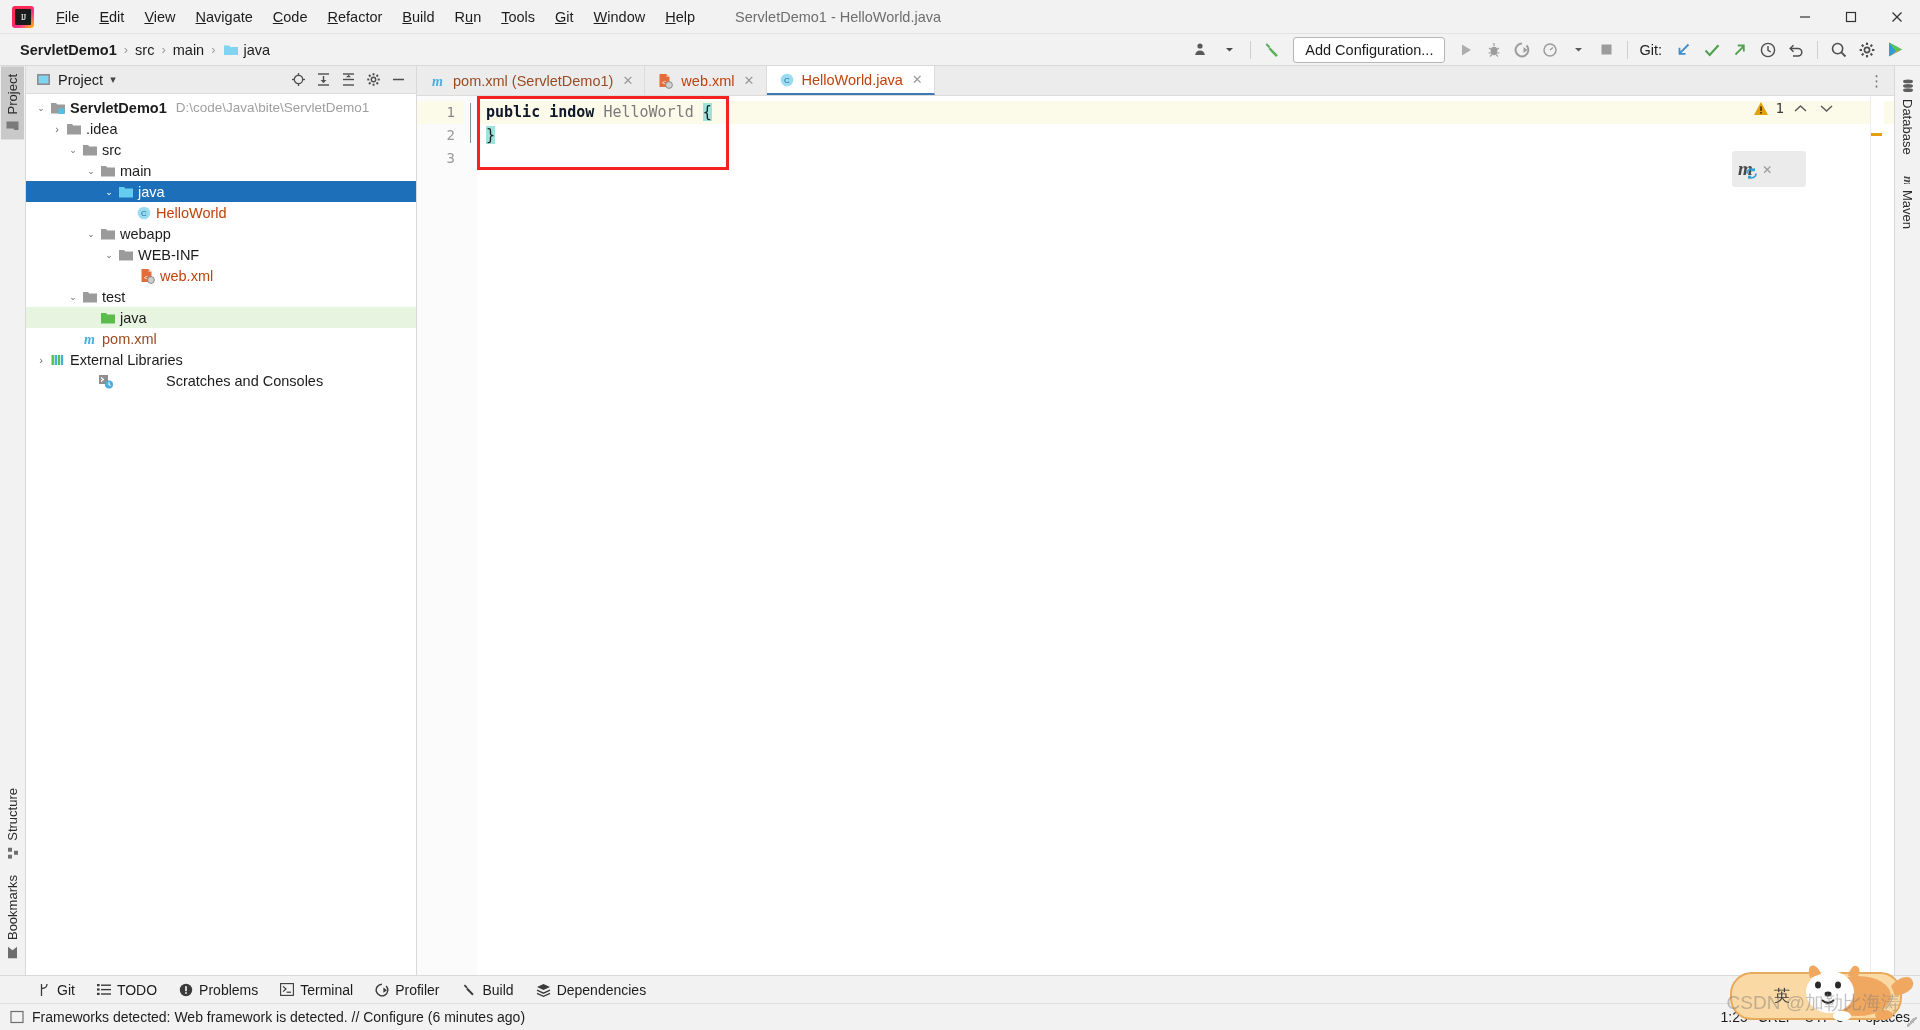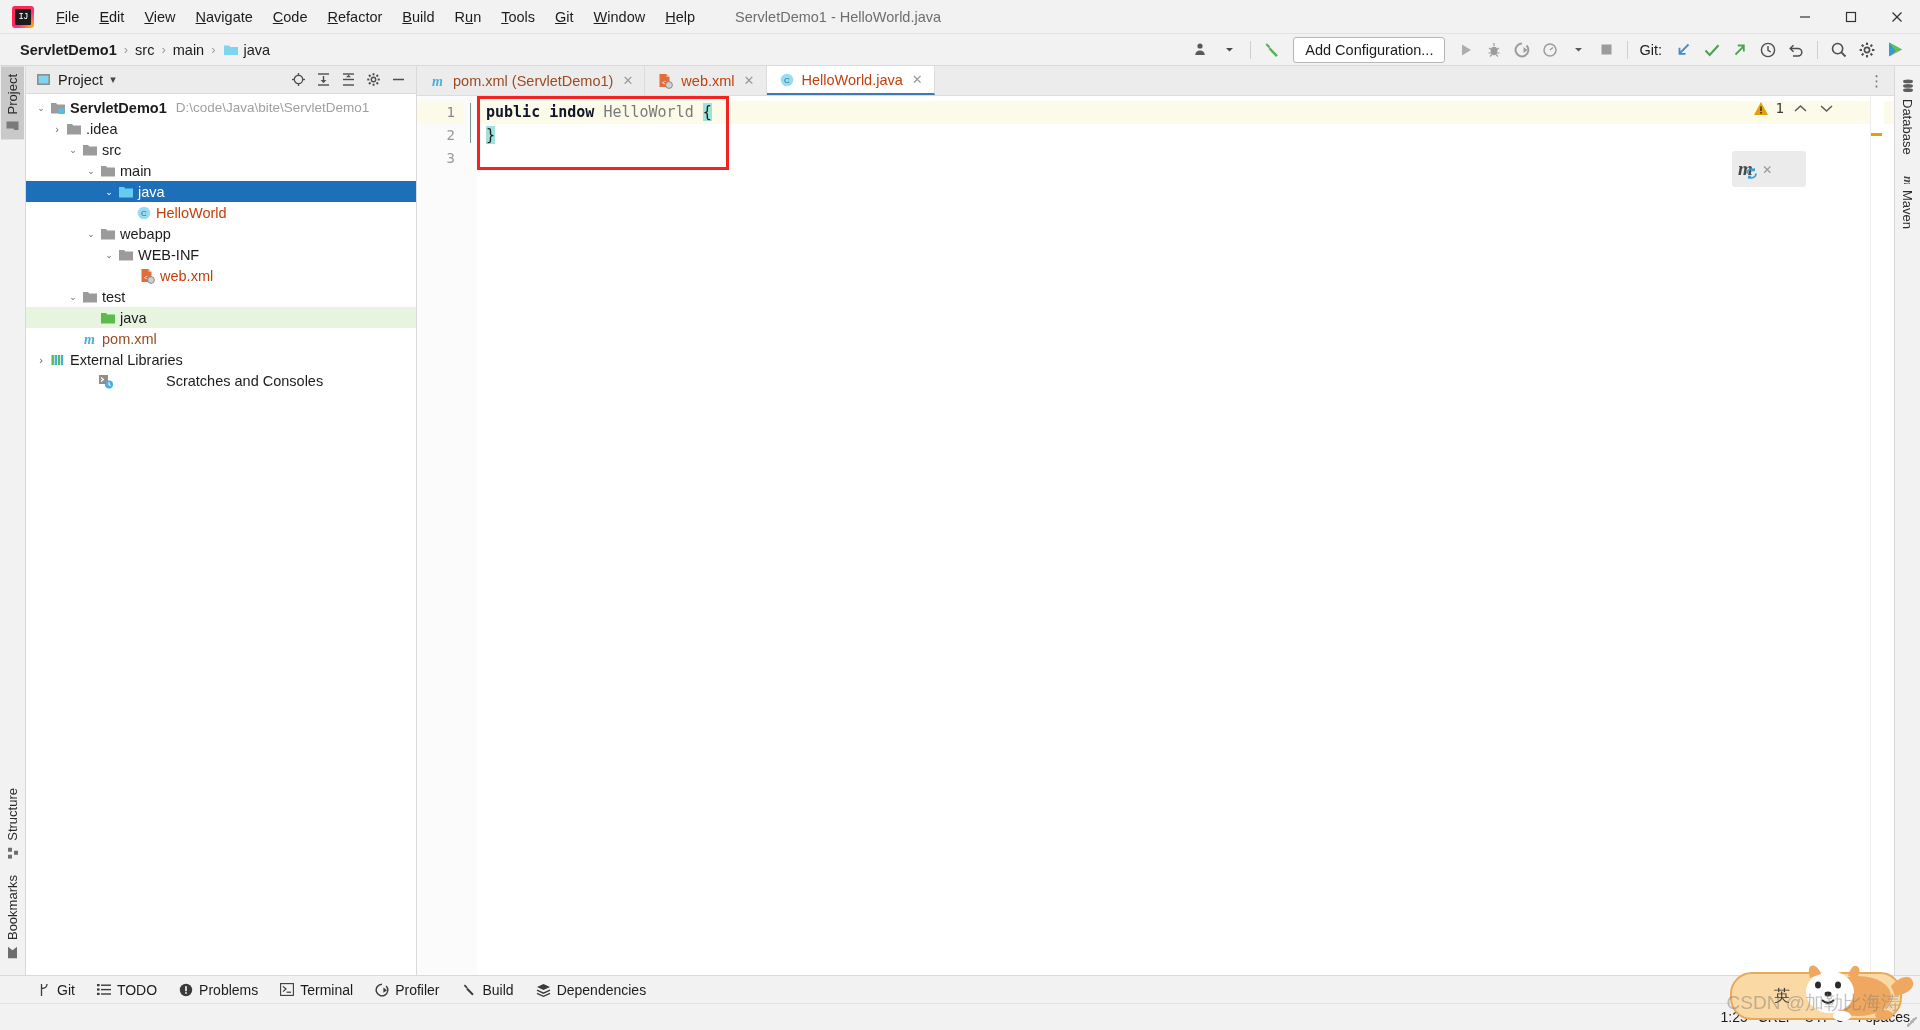--- a/index.html
+++ b/index.html
@@ -12,21 +12,21 @@
   .app{position:relative;width:1920px;height:1030px;display:flex;flex-direction:column;background:#f2f2f2;}
 
   
   .titlebar{height:33px;background:#f2f2f2;display:flex;align-items:center;flex:0 0 33px;
             border-bottom:1px solid #e3e3e3;}
   .ij-logo{width:22px;height:22px;margin:0 8px 0 12px;position:relative;flex:0 0 22px;}
   .ij-logo .sq{position:absolute;inset:0;border-radius:3px;background:
       linear-gradient(135deg,#fe2857 0%,#fe2857 38%,#ff318c 62%,#ffc400 100%);}
   .ij-logo .inner{position:absolute;left:3px;top:3px;right:3px;bottom:3px;background:#1b1b1b;border-radius:1px;}
   .ij-logo .ij{position:absolute;left:0;top:0;right:0;bottom:0;color:#fff;font-size:9px;
-     font-family:Liberation Mono, monospace;display:flex;align-items:center;justify-content:center;letter-spacing:-1px;}
+     font-family:Liberation Serif, serif;display:flex;align-items:center;justify-content:center;letter-spacing:-1px;}
   .menu{display:flex;align-items:center;gap:0px;margin-left:4px;}
   .menu-item{padding:3px 10px;font-size:14.5px;color:#1c1c1c;cursor:default;border-radius:2px;}
   .menu-item u{text-decoration:underline;}
   .win-title{margin-left:30px;color:#6e6e6e;font-size:14.5px;}
   .winbtns{margin-left:auto;display:flex;height:33px;}
   .winbtn{width:46px;height:33px;display:flex;align-items:center;justify-content:center;color:#333;}
 
   
   .navbar{height:31px;flex:0 0 31px;background:#f2f2f2;display:flex;align-items:center;
           border-bottom:1px solid #d9d9d9;padding:0 6px 0 14px;}
@@ -762,20 +762,28 @@
             <path d="M7.5 1L14 4l-6.5 3L1 4z" fill="#3b3b3b"></path>
             <path d="M1 7.2l6.5 3 6.5-3" stroke="#3b3b3b" stroke-width="1.3" fill="none"></path>
             <path d="M1 10.3l6.5 3 6.5-3" stroke="#3b3b3b" stroke-width="1.3" fill="none"></path>
           </svg>
       </span>
       <span>Dependencies</span>
     </div>
   </div>
 
   <div class="status">
+    <div class="status-left">
+      <span>
+        <svg width="14" height="14" viewBox="0 0 14 14">
+            <rect x="1" y="1.5" width="12" height="11" fill="none" stroke="#6e6e6e" stroke-width="1.2"></rect>
+          </svg>
+      </span>
+      <span>Frameworks detected: Web framework is detected. // Configure (6 minutes ago)</span>
+    </div>
     <div class="status-right">
       <span>1:25</span>
       <span>CRLF</span>
       <span>UTF-8</span>
       <span>4 spaces</span>
     </div>
   </div>
 
   <div class="ime">
     <span>英</span>

